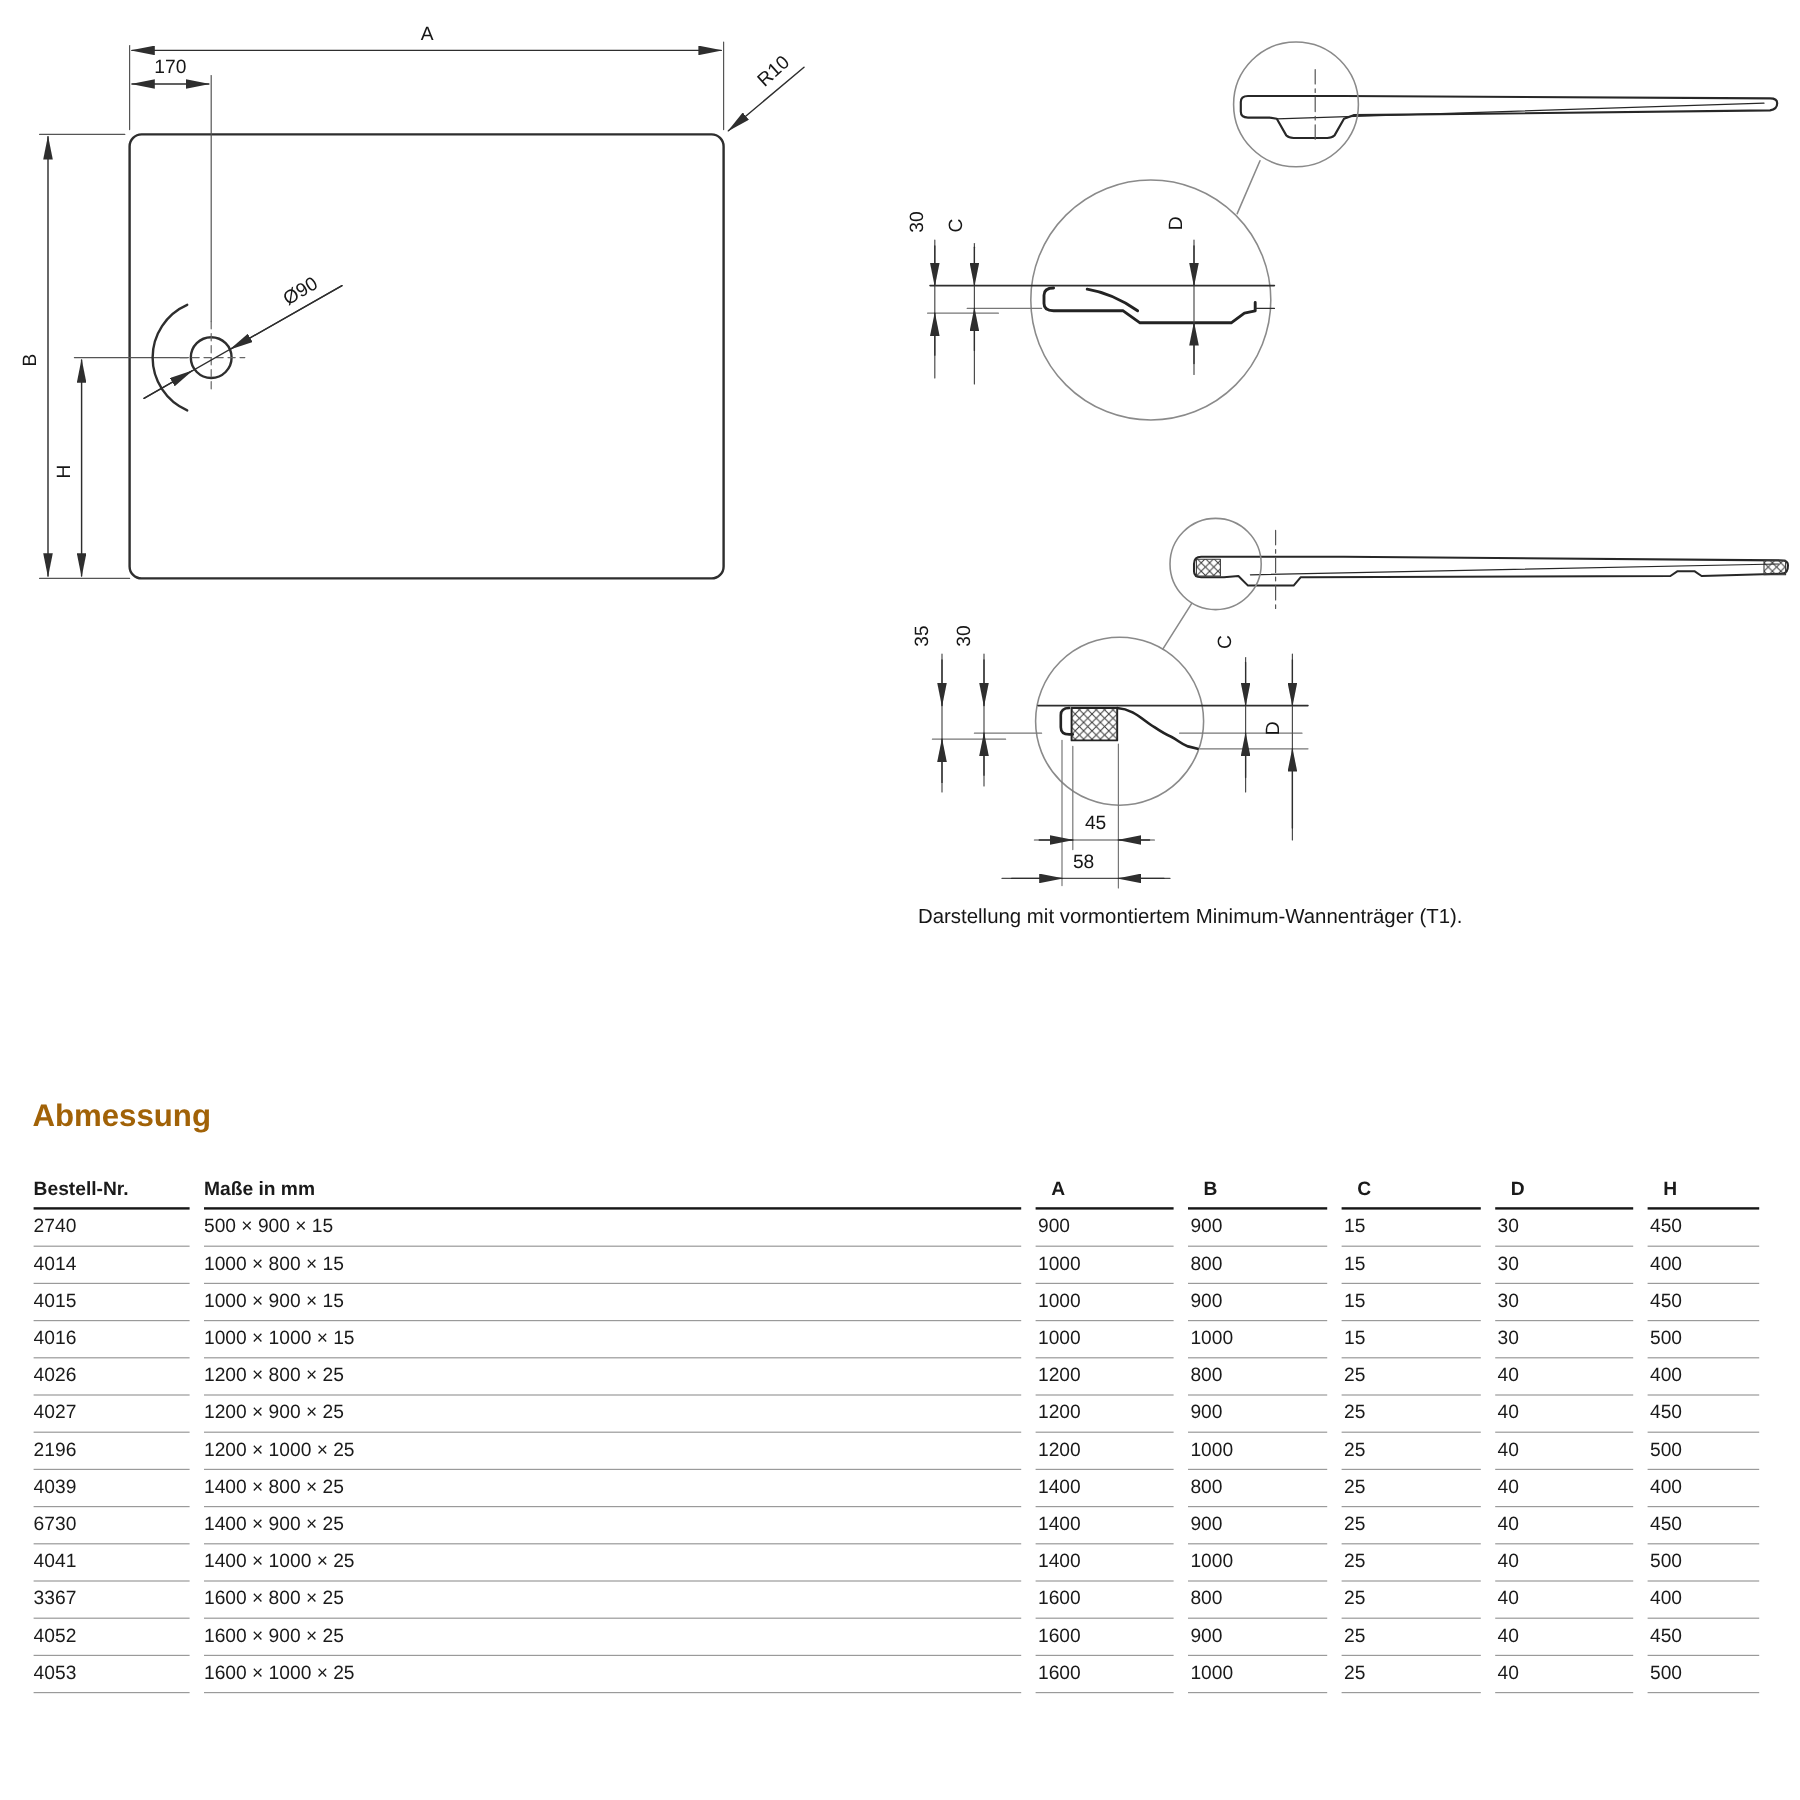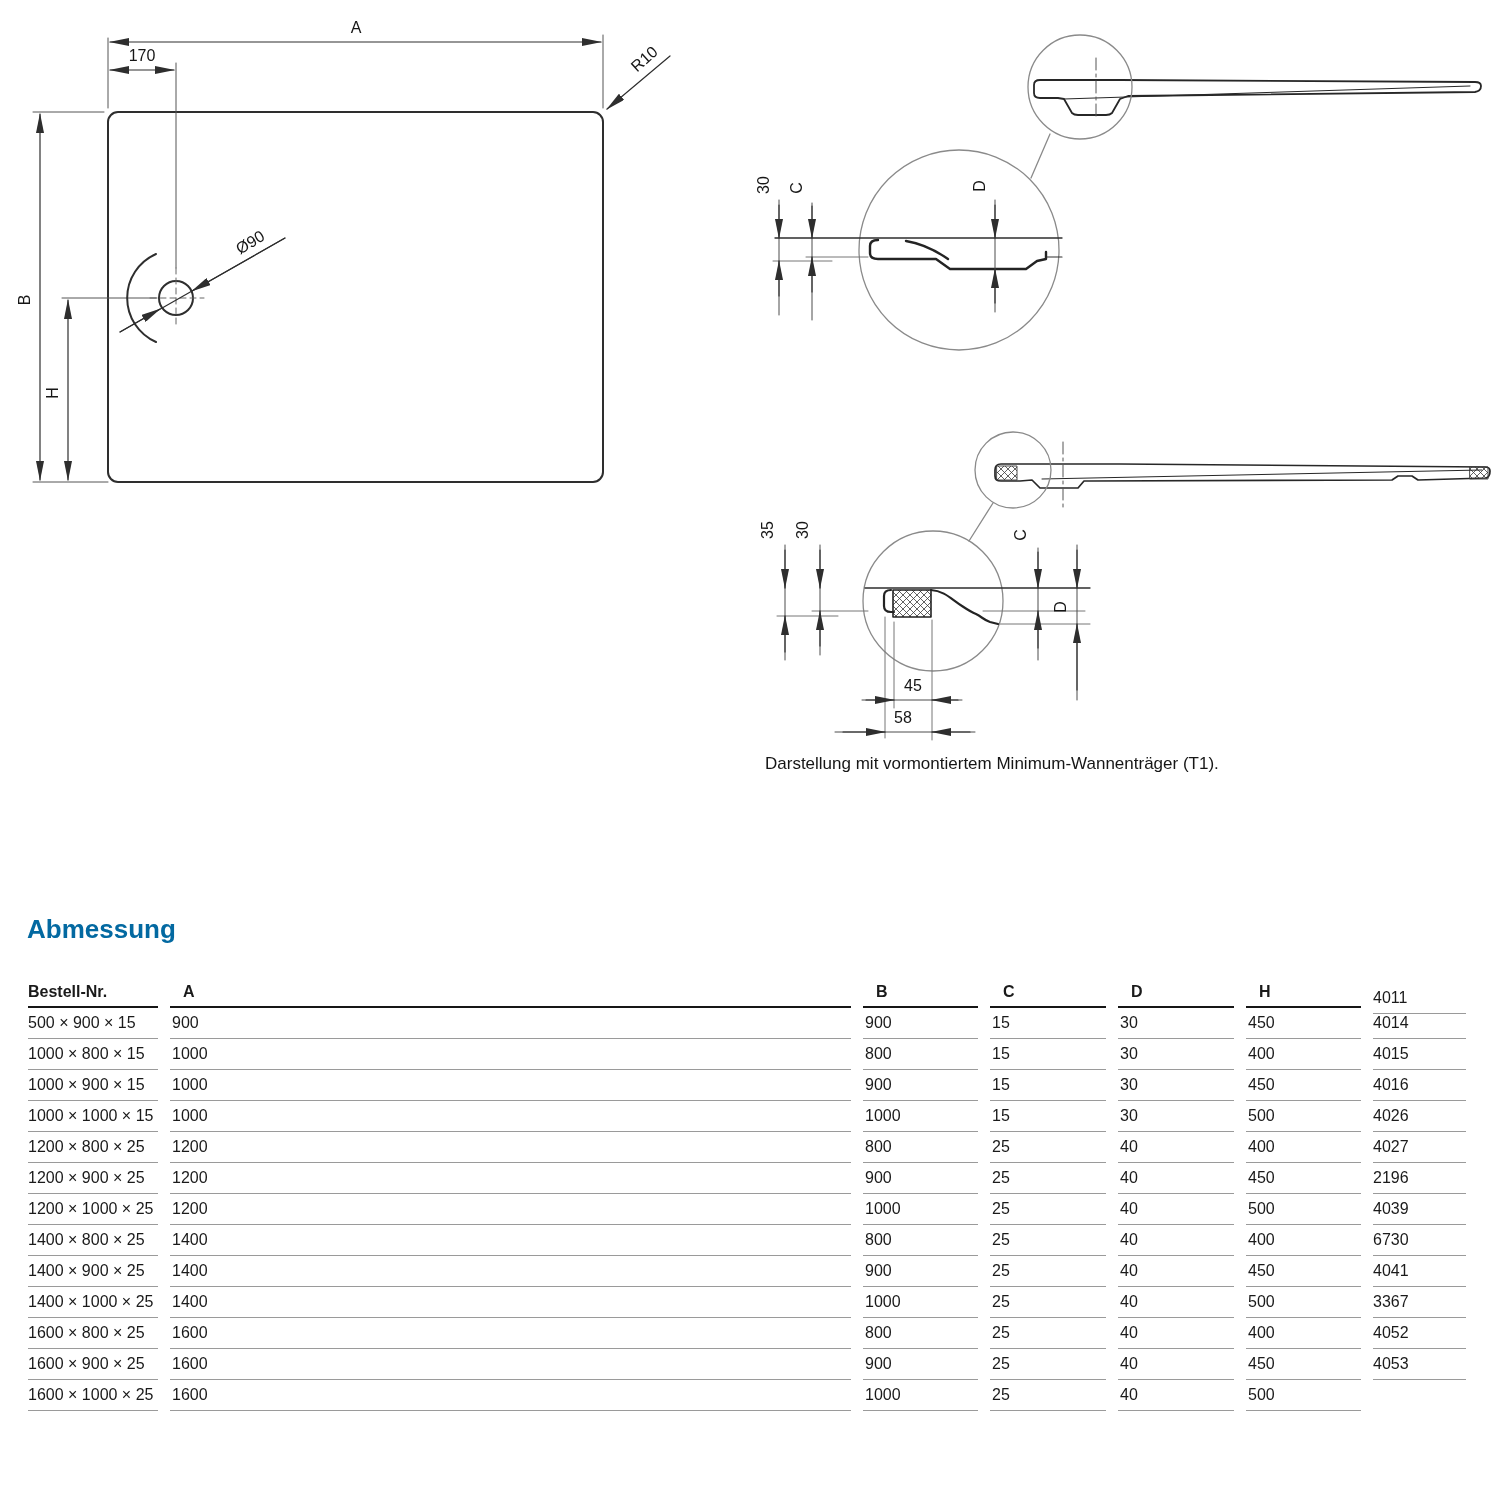--- a/index.html
+++ b/index.html
@@ -8,21 +8,21 @@
     font-family:"Liberation Sans", sans-serif; color:#1a1a1a; overflow:hidden;
   }
   svg text {
     font-family:"Liberation Sans", sans-serif;
     fill:#161616;
   }
   .dimtext { font-size:16px; }
   .captiontext { font-size:17px; }
   #section-title {
     position:absolute; left:27px; top:914px;
-    font-size:26px; font-weight:700; color:#0369a1;
+    font-size:26px; font-weight:700; color:#a16207;
   }
   #dim-table {
     position:absolute; left:28px; top:983px; width:1462px;
     display:grid;
     grid-template-columns:130px 681px 115px 116px 116px 115px 93px;
     grid-template-rows:25px;
     grid-auto-rows:31px;
     column-gap:12px;
     font-size:16px;
   }
@@ -192,28 +192,29 @@
 
       <text class="captiontext" x="765" y="769">Darstellung mit vormontiertem Minimum-Wannenträger (T1).</text>
     </g>
   </svg>
 
   
   <div id="section-title">Abmessung</div>
 
   <div id="dim-table">
     <div class="th">Bestell-Nr.</div>
+    <div class="th">Maße in mm</div>
     <div class="th num">A</div>
     <div class="th num">B</div>
     <div class="th num">C</div>
     <div class="th num">D</div>
     <div class="th num">H</div>
 
       <div style="display:contents">
-        <div class="td">4011</div>
+        <div class="td">2740</div>
         <div class="td">500 × 900 × 15</div>
         <div class="td num">900</div>
         <div class="td num">900</div>
         <div class="td num">15</div>
         <div class="td num">30</div>
         <div class="td num">450</div>
       </div>
 
       <div style="display:contents">
         <div class="td">4014</div>

